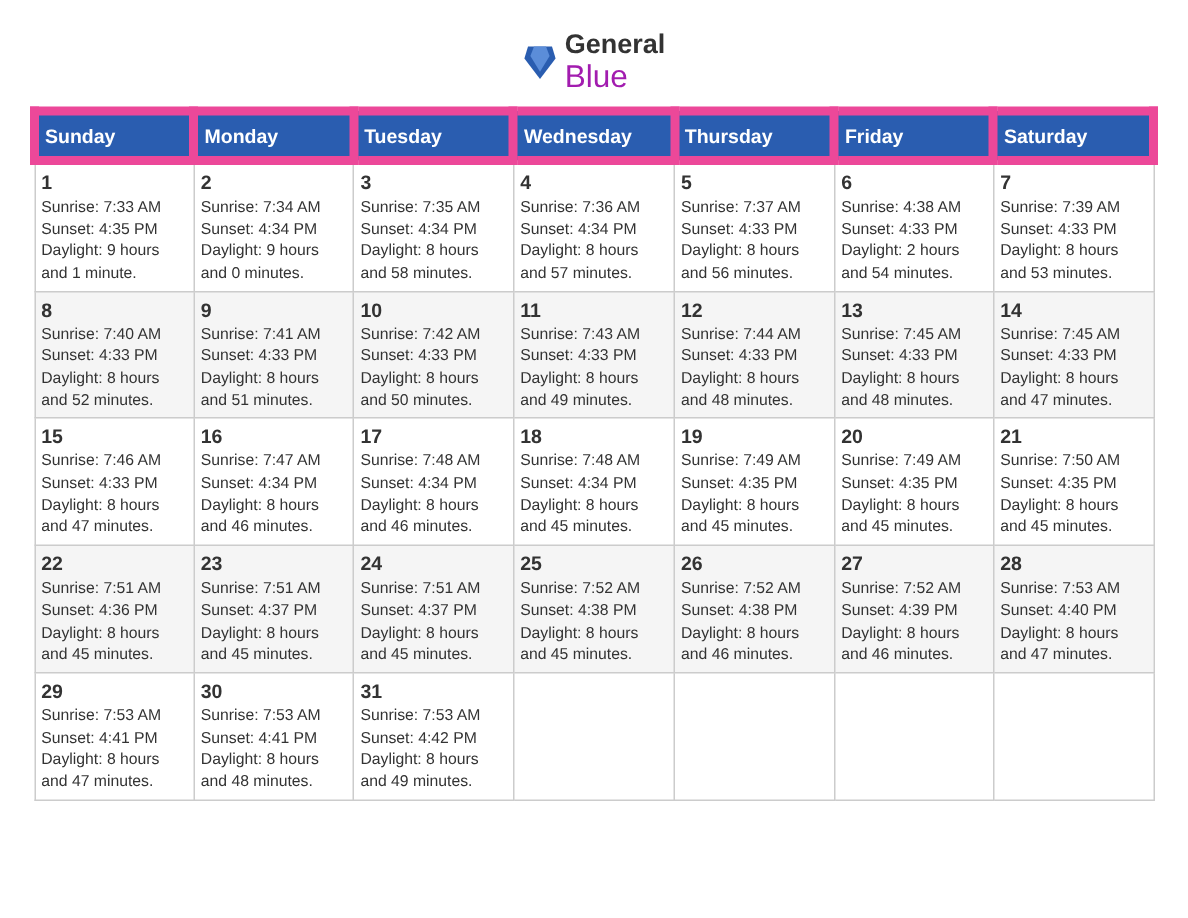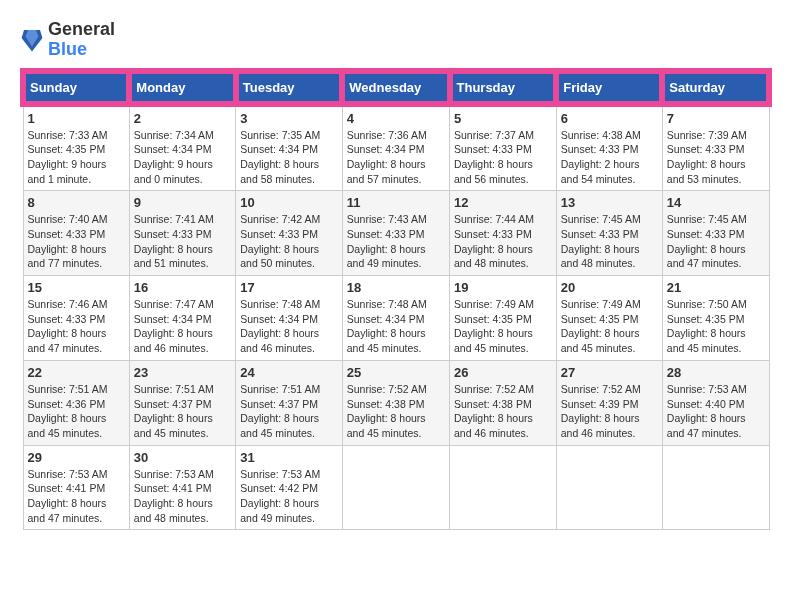--- a/index.html
+++ b/index.html
@@ -5,43 +5,43 @@
     * { box-sizing: border-box; margin: 0; padding: 0; }
     body {
       font-family: Arial, sans-serif;
       background: #fff;
       width: 792px;
       min-height: 612px;
       padding: 20px;
     }
     .header {
       display: flex;
-      justify-content: space-between;
+      justify-content: center;
       align-items: flex-start;
       margin-bottom: 8px;
     }
     .logo {
       display: flex;
       align-items: center;
       gap: 4px;
     }
     .logo-text {
       display: flex;
       flex-direction: column;
       line-height: 1.1;
     }
     .logo-general {
       font-size: 18px;
       font-weight: bold;
       color: #333;
     }
     .logo-blue {
-      font-size: 18px;
-      font-weight: bold;
-      color: #3b82f6;
+      font-size: 21px;
+      font-weight: normal;
+      color: #a21caf;
     }
     .logo-icon {
       width: 24px;
       height: 28px;
     }
     .title-block {
       text-align: right;
     }
     .month-title {
       font-size: 36px;
@@ -179,21 +179,21 @@
             <span>Daylight: 8 hours and 53 minutes.</span>
           </div>
         </td>
       </tr>
       <tr>
         <td>
           <span class="day-number">8</span>
           <div class="day-info">
             <span>Sunrise: 7:40 AM</span><br>
             <span>Sunset: 4:33 PM</span><br>
-            <span>Daylight: 8 hours and 77 minutes.</span>
+            <span>Daylight: 8 hours and 52 minutes.</span>
           </div>
         </td>
         <td>
           <span class="day-number">9</span>
           <div class="day-info">
             <span>Sunrise: 7:41 AM</span><br>
             <span>Sunset: 4:33 PM</span><br>
             <span>Daylight: 8 hours and 51 minutes.</span>
           </div>
         </td>

